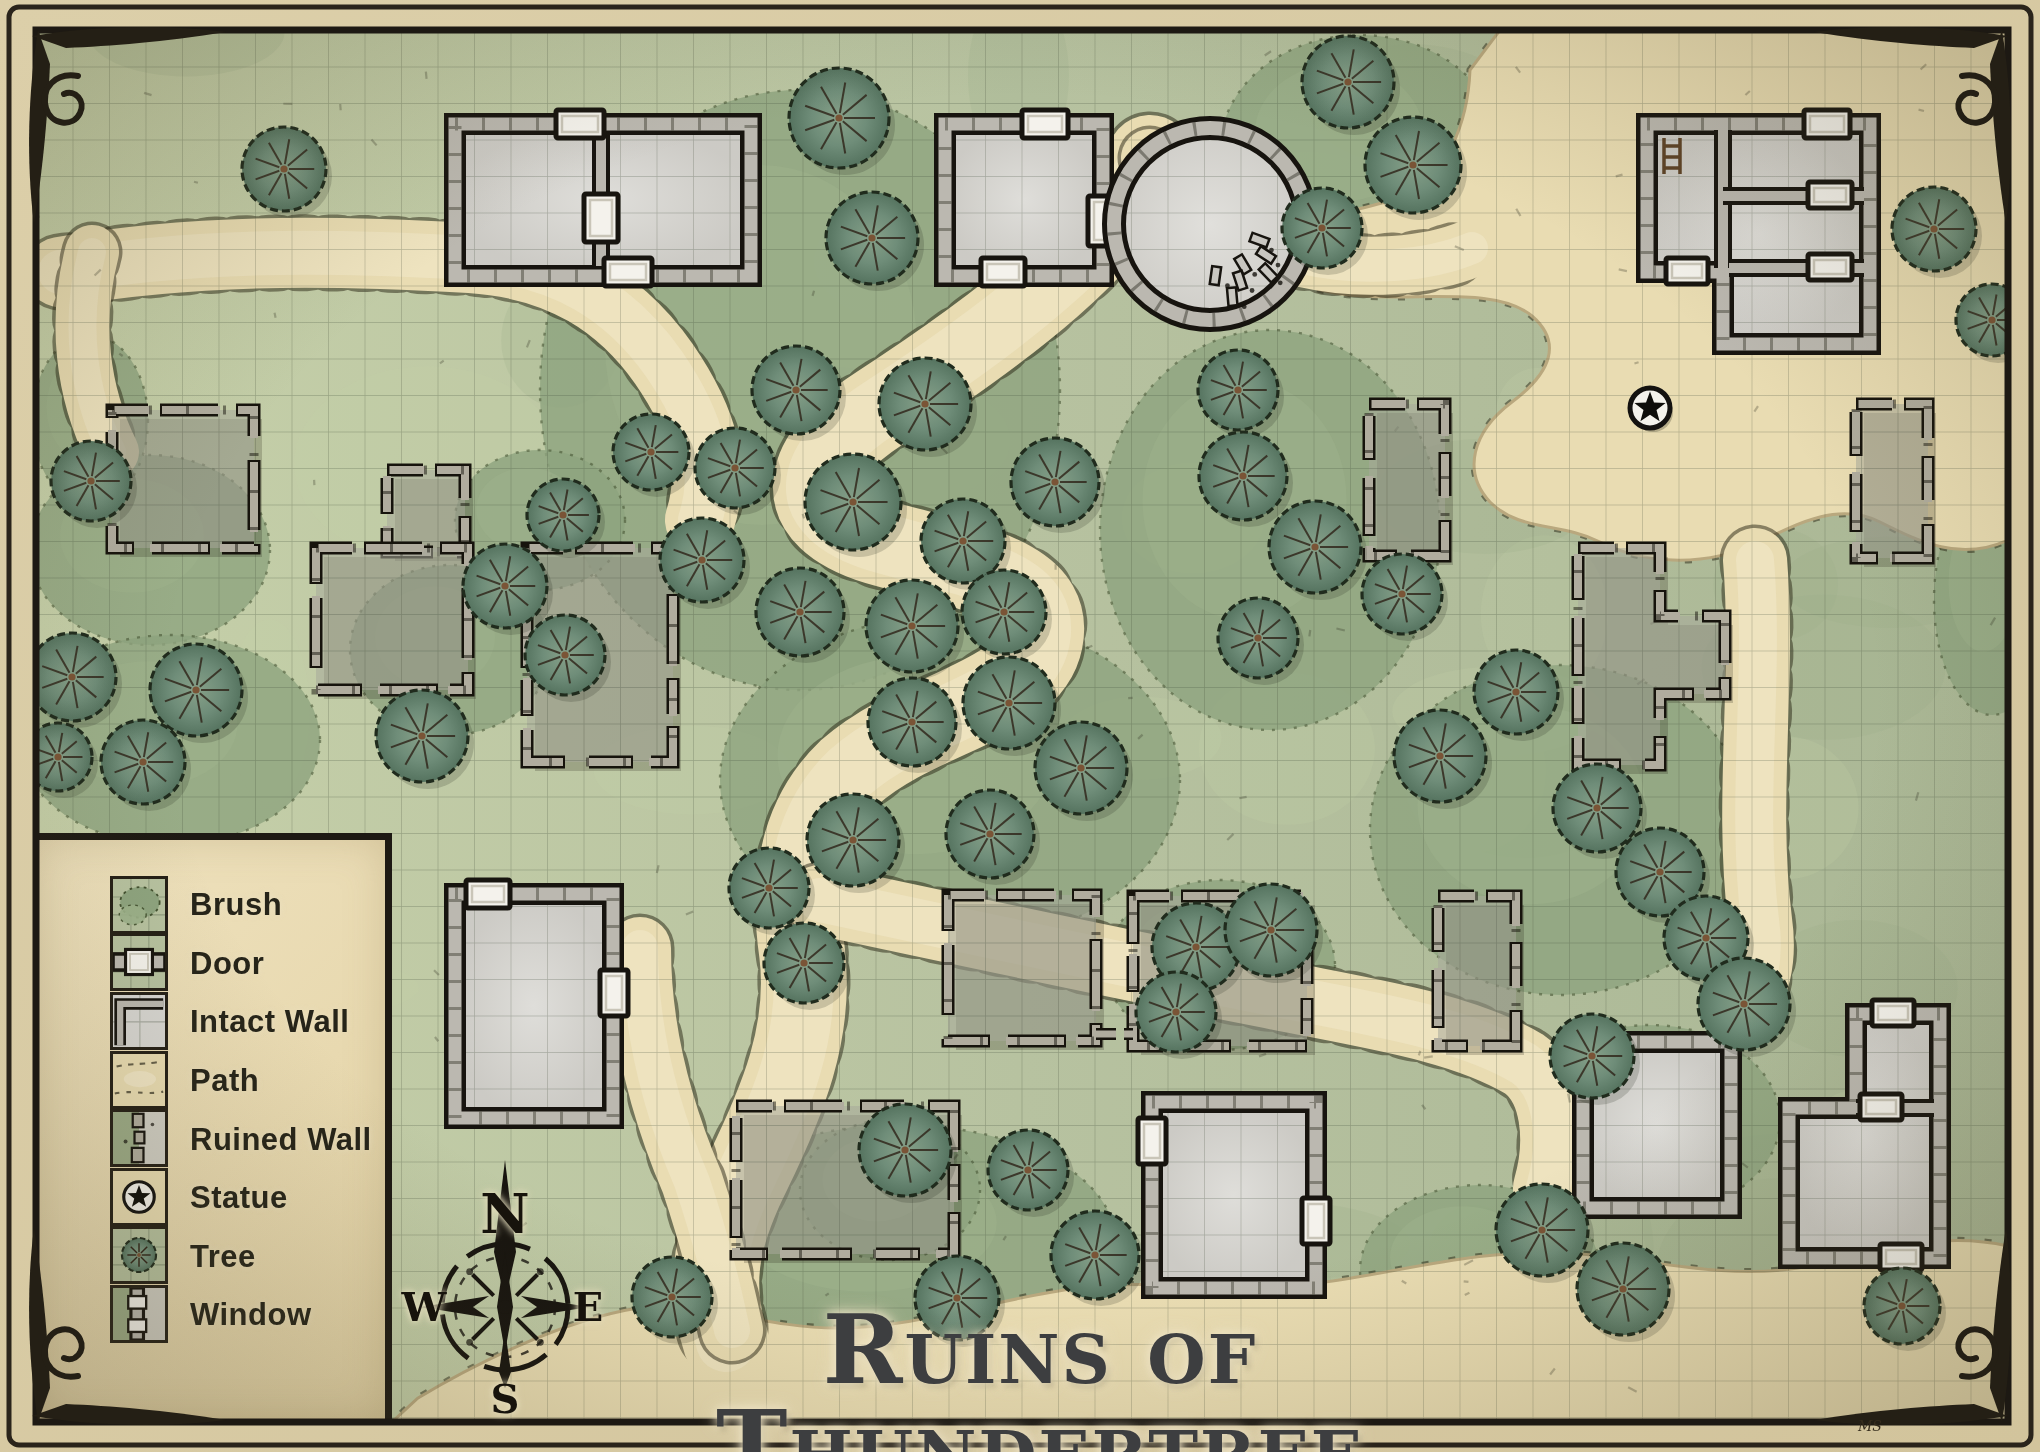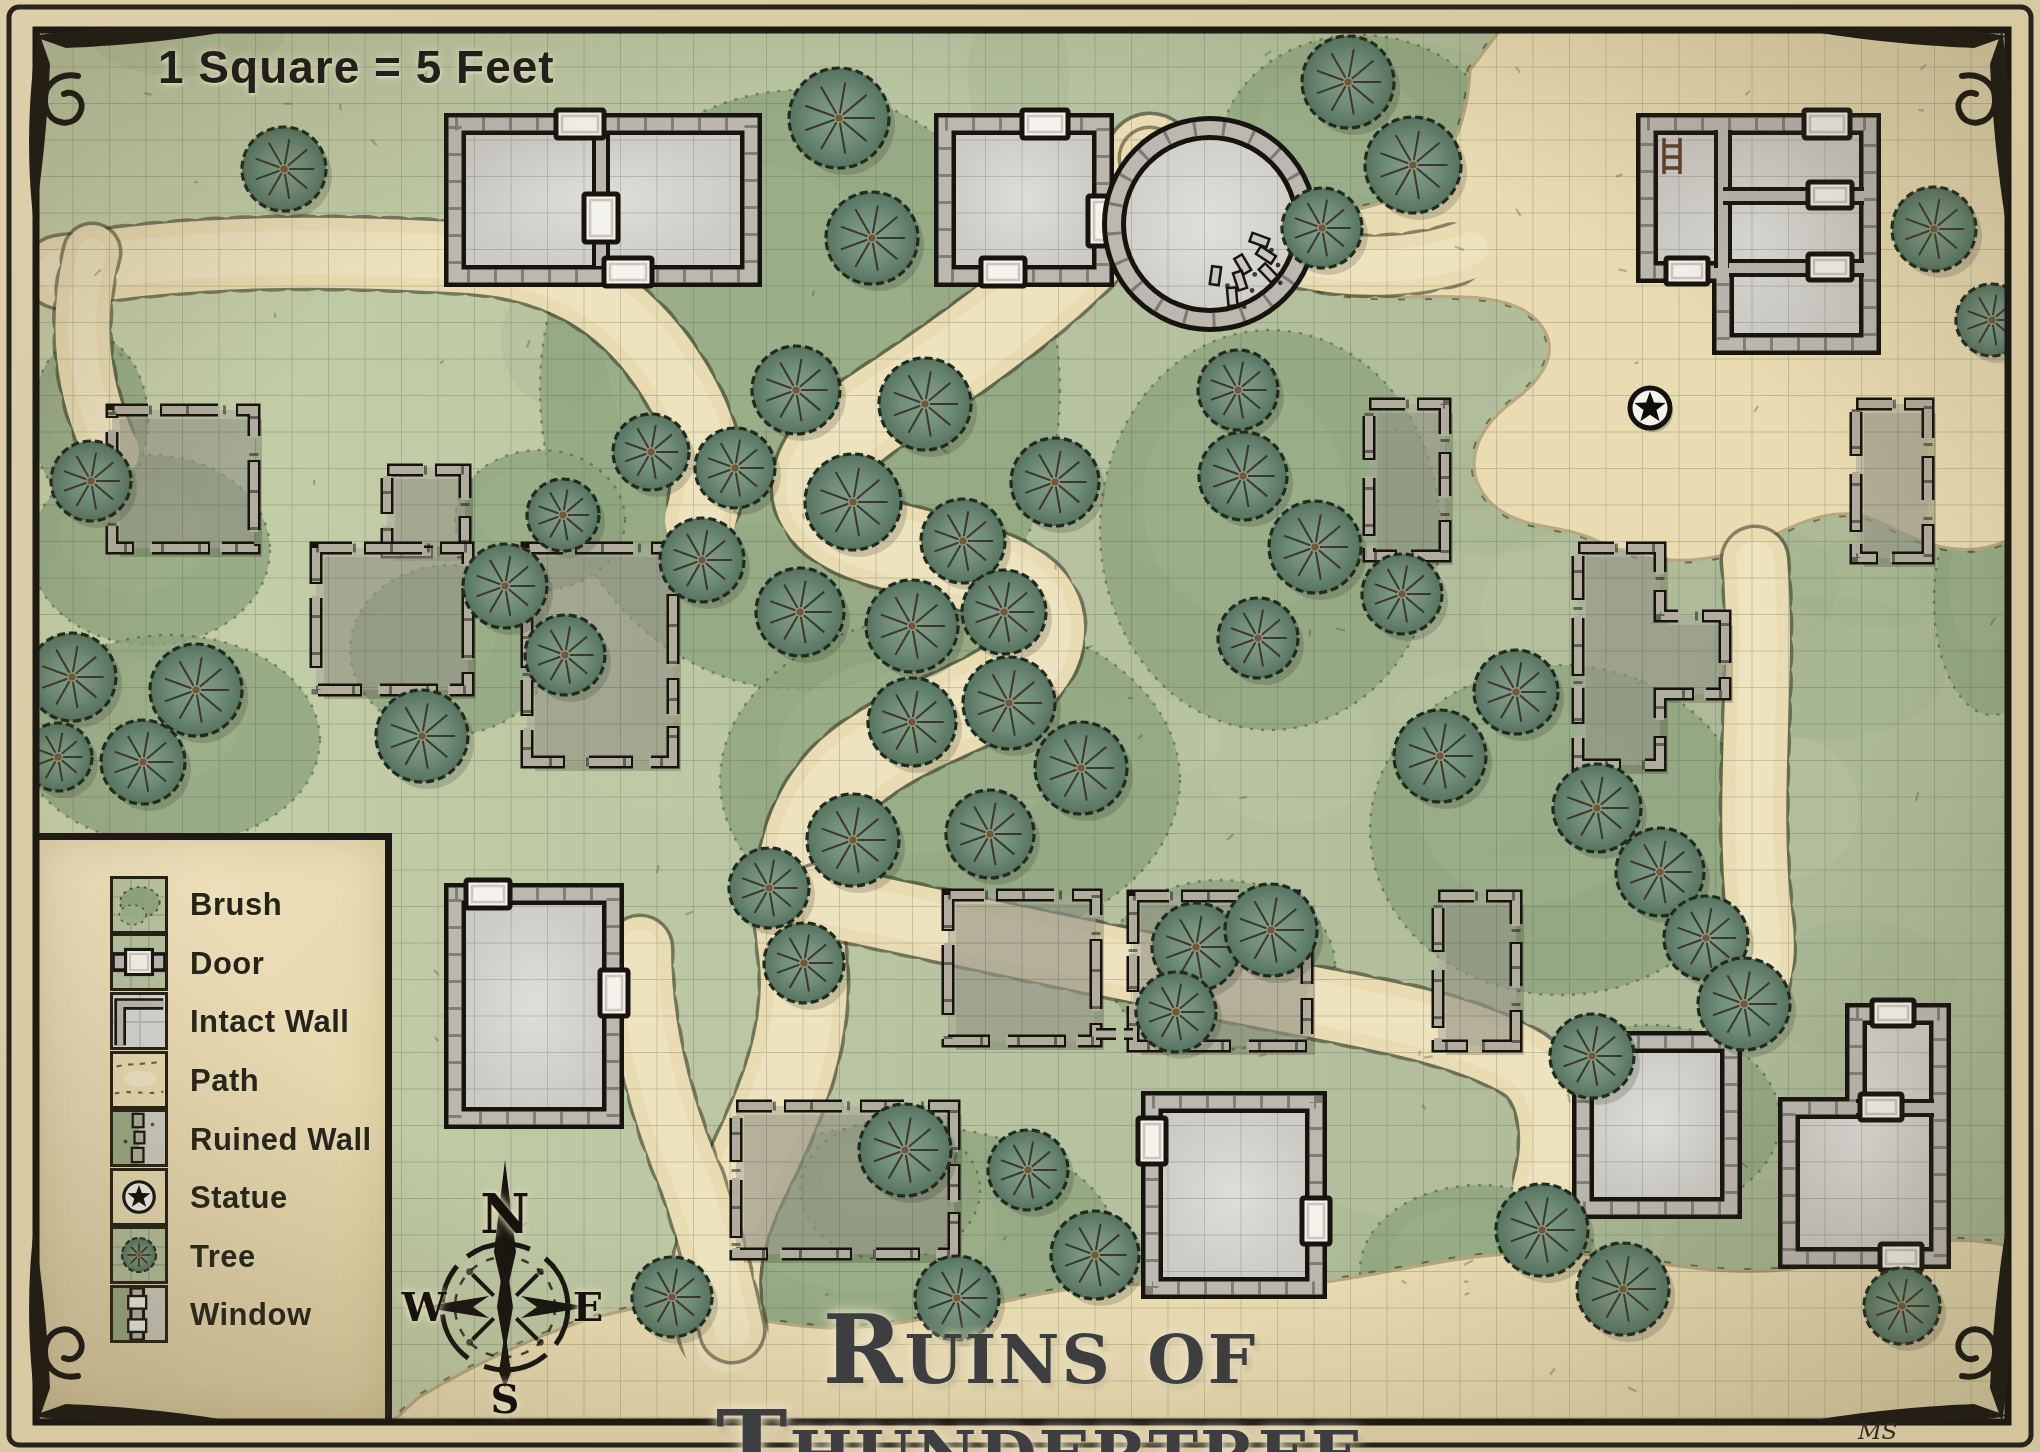--- a/index.html
+++ b/index.html
@@ -8,21 +8,21 @@
   #map-svg{position:absolute;left:0;top:0;z-index:1;}
   #frame-svg{position:absolute;left:0;top:0;z-index:5;pointer-events:none;}
   .overlay{position:absolute;z-index:6;}
   .scale-note{left:158px;top:40px;font-size:46px;font-weight:600;color:#21201a;letter-spacing:1px;
               text-shadow:0 0 8px rgba(225,219,190,.9),1px 2px 2px rgba(225,219,190,.7);}
   .map-title{left:520px;top:1302px;width:1040px;text-align:center;
              font-family:"DejaVu Serif",serif;font-weight:bold;font-variant:small-caps;
              font-size:96px;line-height:1;color:#3d3e40;letter-spacing:2px;
              text-shadow:0 0 10px rgba(240,230,200,.95),0 0 18px rgba(240,230,200,.8),3px 4px 5px rgba(110,100,70,.35);}
   .artist-mark{left:1858px;top:1418px;font-family:"DejaVu Serif",serif;font-style:italic;
-               font-size:23px;color:#352c1d;}
+               font-size:14px;color:#352c1d;}
   .cl{position:absolute;transform:translate(-50%,-50%);font-family:"DejaVu Serif",serif;font-weight:bold;
       color:#17130c;text-shadow:0 0 6px rgba(230,222,190,.95),0 0 10px rgba(230,222,190,.8);}
   .cl-n{left:505px;top:1214px;font-size:54px;}
   .cl-w{left:424px;top:1306px;font-size:40px;}
   .cl-e{left:588px;top:1306px;font-size:40px;}
   .cl-s{left:505px;top:1398px;font-size:40px;}
   .legend{position:absolute;left:36px;top:833px;width:356px;height:589px;z-index:3;box-sizing:border-box;
           background:linear-gradient(135deg,#efe2be 0%,#e8d9b0 55%,#e2d2a6 100%);
           border-top:7px solid #1d1913;border-right:7px solid #1d1913;
           box-shadow:inset 0 0 40px rgba(140,120,70,.25);}
@@ -1441,21 +1441,20 @@
         <path d="M24,18 C14,80 12,150 20,212 C30,150 34,96 36,52 Z" fill="#241f15"></path>
         <path d="M64,64 c-22,-4 -38,12 -32,32 c5,17 27,20 34,5 c6,-12 -5,-24 -16,-19" fill="none" stroke="#241f15" stroke-width="6" stroke-linecap="round"></path>
       </g>
       <g transform="translate(2026,1440) scale(-1,-1)">
         <path d="M18,24 C80,14 150,12 212,20 C150,30 96,34 52,36 Z" fill="#241f15"></path>
         <path d="M24,18 C14,80 12,150 20,212 C30,150 34,96 36,52 Z" fill="#241f15"></path>
         <path d="M64,64 c-22,-4 -38,12 -32,32 c5,17 27,20 34,5 c6,-12 -5,-24 -16,-19" fill="none" stroke="#241f15" stroke-width="6" stroke-linecap="round"></path>
       </g>
     </svg>
 
-  <div class="overlay scale-note">1 Square = 5 Feet</div>
   <div class="overlay cl cl-n">N</div>
   <div class="overlay cl cl-w">W</div>
   <div class="overlay cl cl-e">E</div>
   <div class="overlay cl cl-s">S</div>
   <div class="overlay map-title">Ruins of Thundertree</div>
   <div class="overlay artist-mark">MS</div>
 
 </div>
 
 </body></html>

